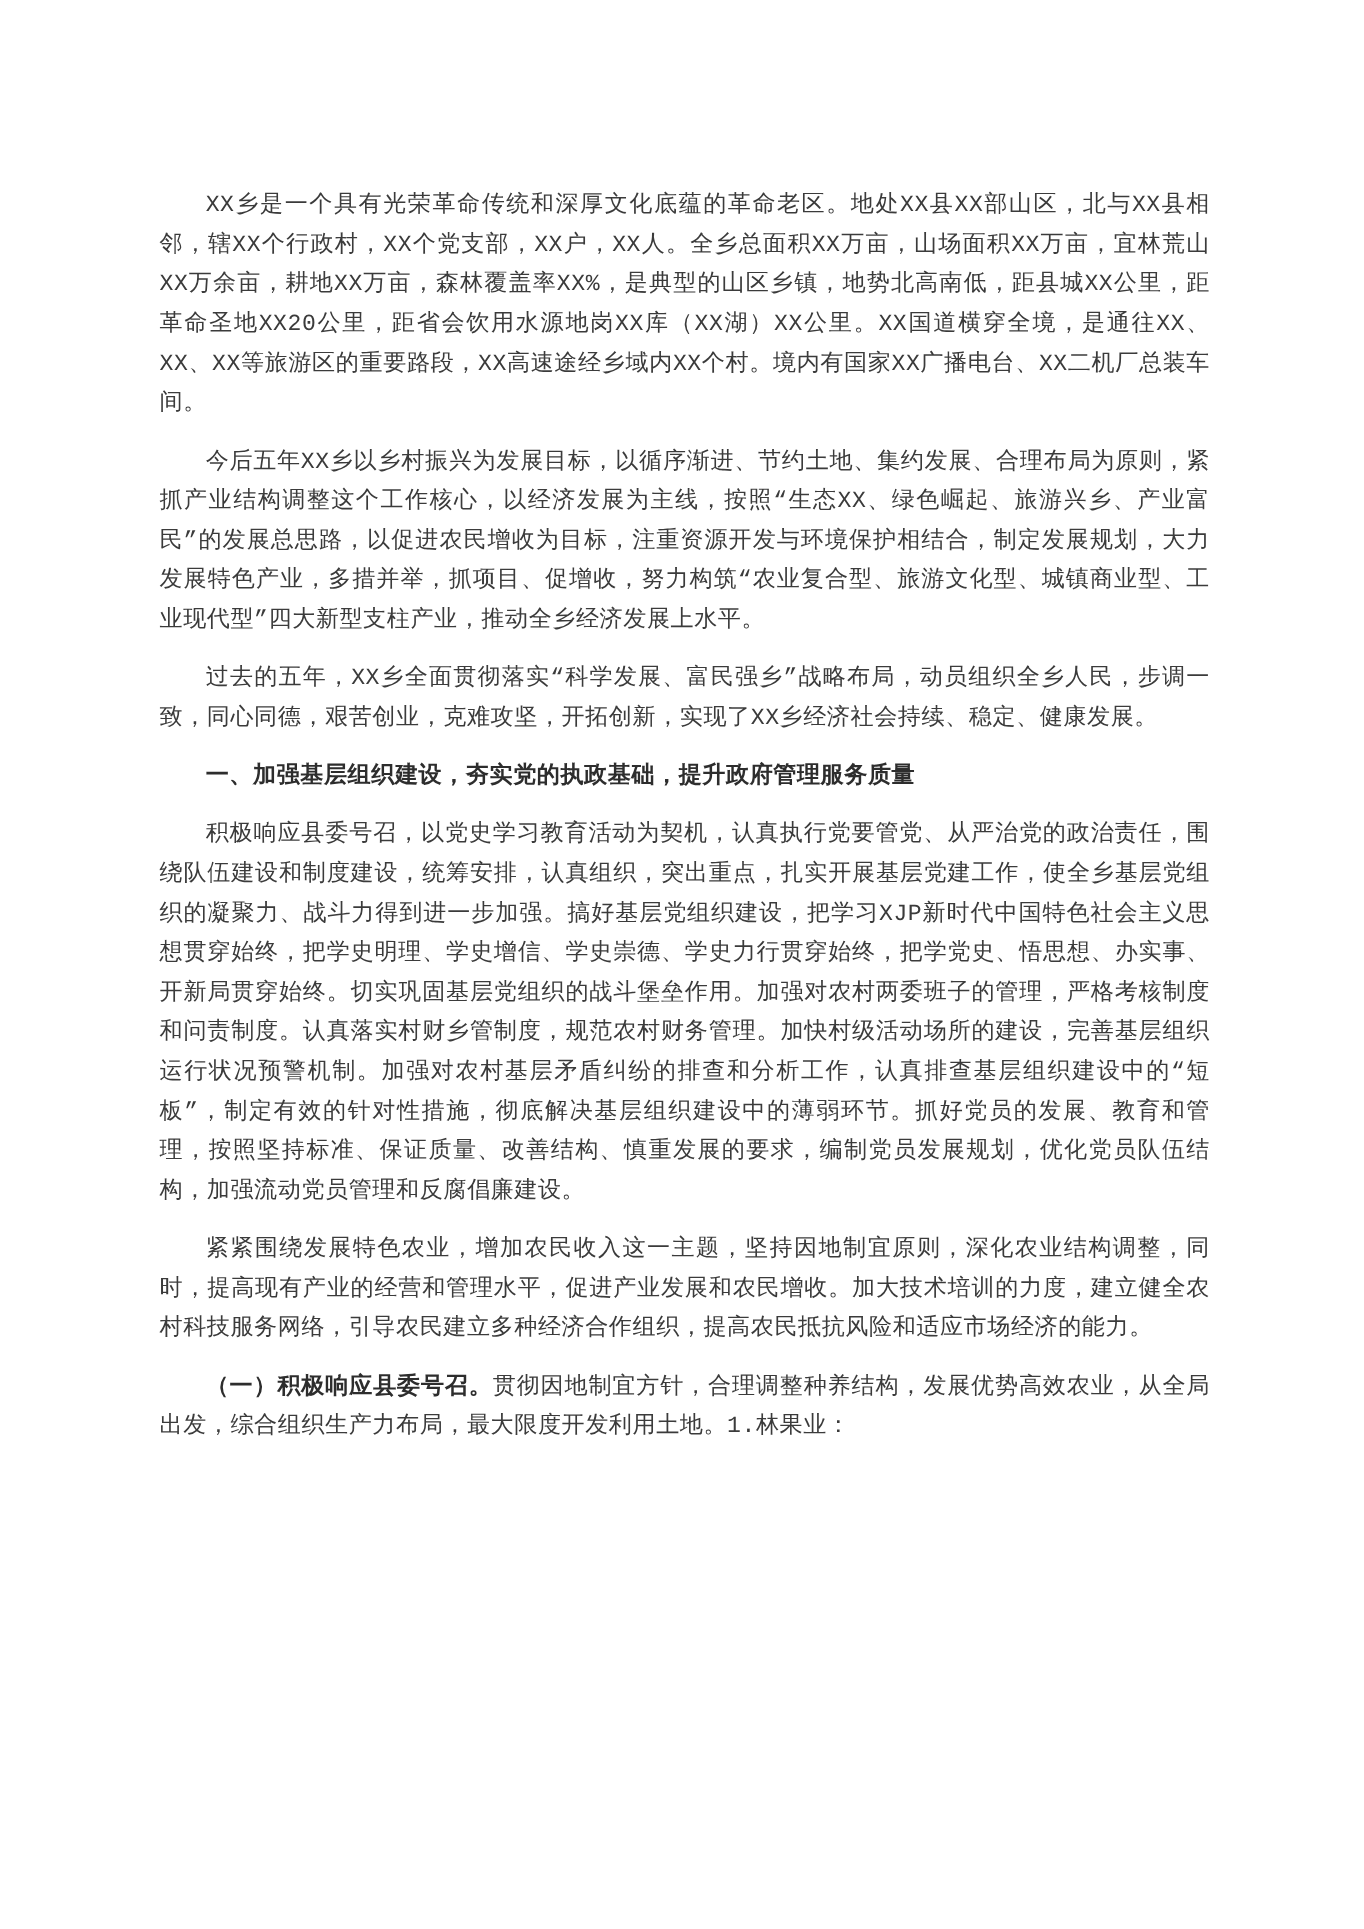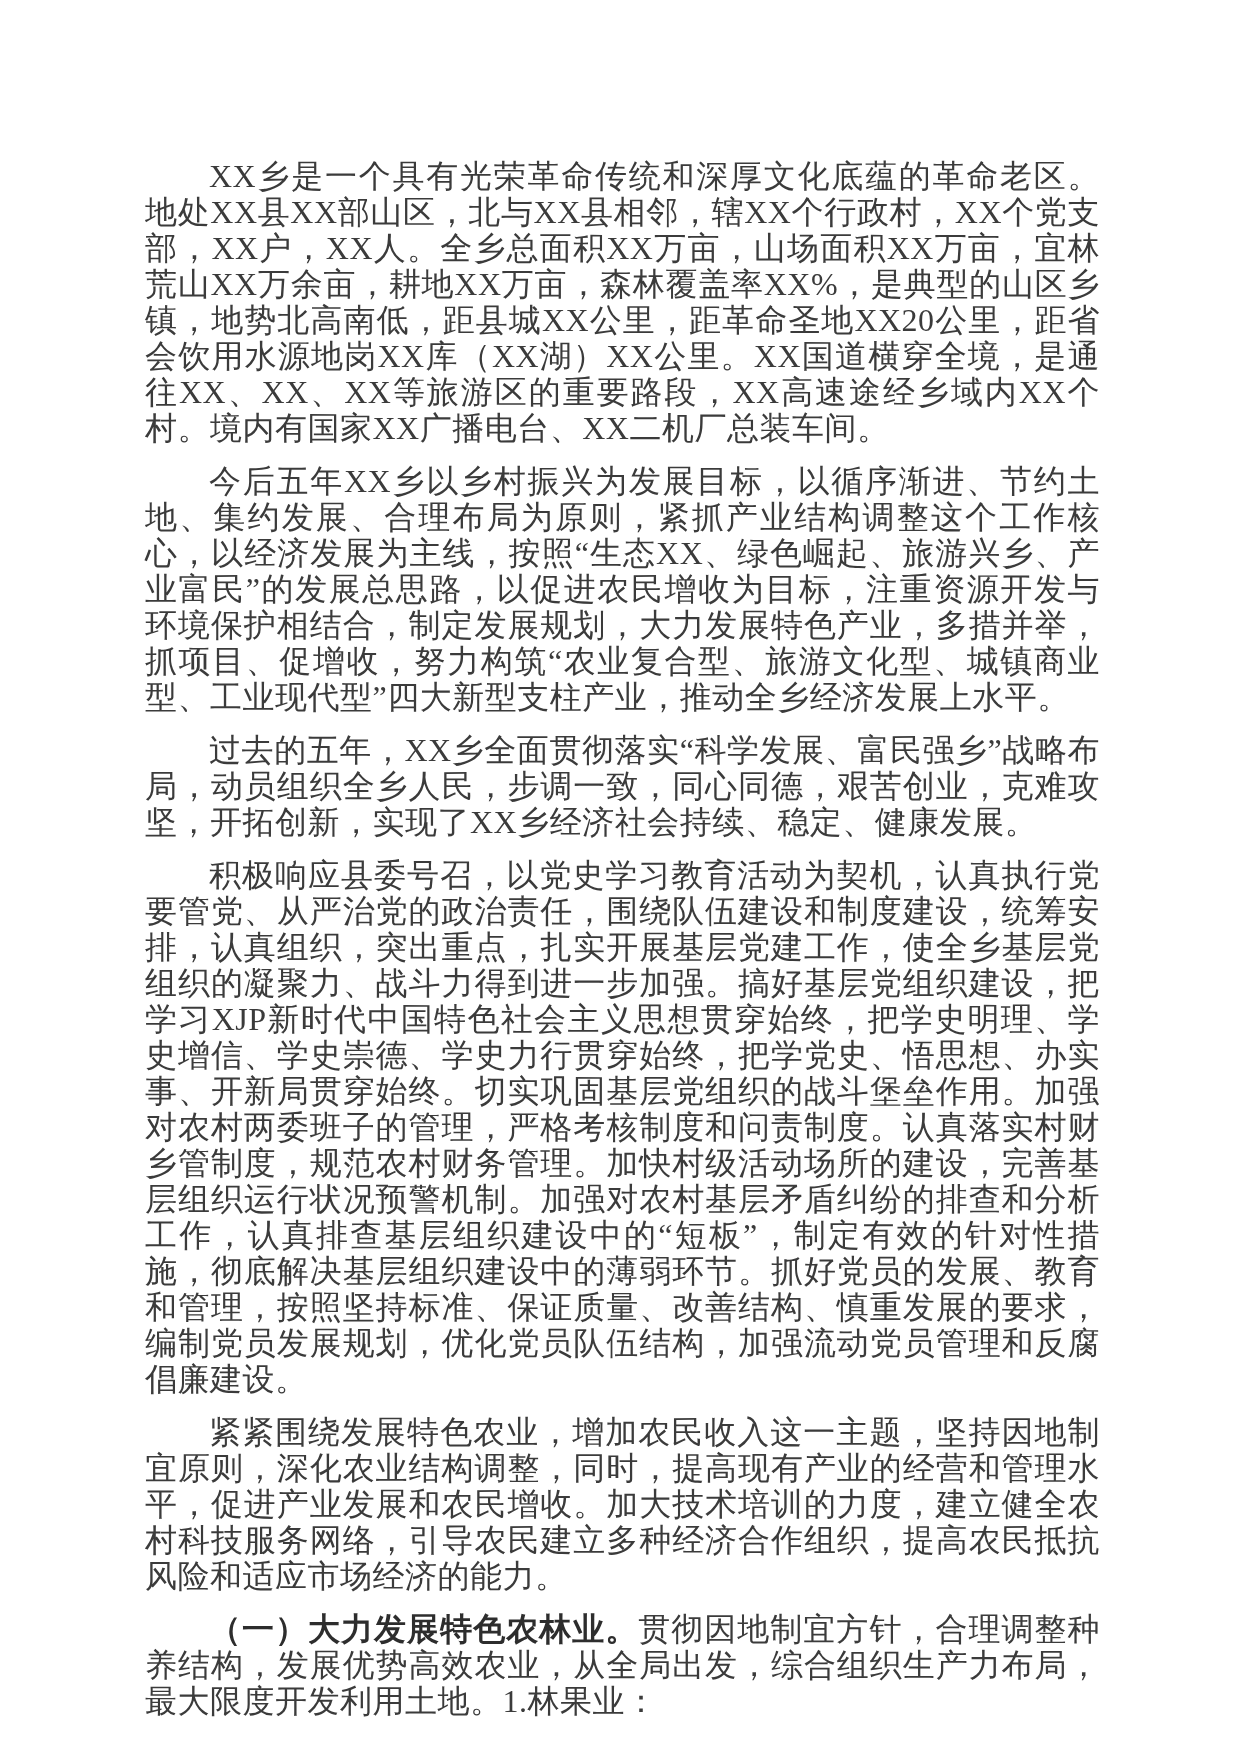--- a/index.html
+++ b/index.html
@@ -14,27 +14,28 @@
     font-family: "Liberation Serif", "DejaVu Serif", serif;
   }
   .page {
     box-sizing: border-box;
     width: 1240px;
     height: 1754px;
     padding: 158px 140px 60px 145px;
     background: #ffffff;
   }
   .doc-body p {
-    margin: 0 0 17px 0;
-    font-size: 32px;
+    margin: 12px 0 17px 0;
+    font-size: 21px;
     line-height: 36px;
     text-align: justify;
     text-indent: 2em;
     color: #3b3b3b;
     letter-spacing: 0.5px;
+    font-family: Liberation Mono, monospace;
   }
   .doc-body p.heading {
     font-weight: 700;
     color: #2d2d2d;
     text-align: left;
   }
   .doc-body p .lead {
     font-weight: 700;
     color: #2d2d2d;
   }
@@ -46,21 +47,22 @@
 <body>
 
 <div class="page">
   <div class="doc-body" id="doc-body">
   <p><span>XX乡是一个具有光荣革命传统和深厚文化底蕴的革命老区。地处XX县XX部山区，北与XX县相邻，辖XX个行政村，XX个党支部，XX户，XX人。全乡总面积XX万亩，山场面积XX万亩，宜林荒山XX万余亩，耕地XX万亩，森林覆盖率XX%，是典型的山区乡镇，地势北高南低，距县城XX公里，距革命圣地XX20公里，距省会饮用水源地岗XX库（XX湖）XX公里。XX国道横穿全境，是通往XX、XX、XX等旅游区的重要路段，XX高速途经乡域内XX个村。境内有国家XX广播电台、XX二机厂总装车间。</span></p>
 
   <p><span>今后五年XX乡以乡村振兴为发展目标，以循序渐进、节约土地、集约发展、合理布局为原则，紧抓产业结构调整这个工作核心，以经济发展为主线，按照“生态XX、绿色崛起、旅游兴乡、产业富民”的发展总思路，以促进农民增收为目标，注重资源开发与环境保护相结合，制定发展规划，大力发展特色产业，多措并举，抓项目、促增收，努力构筑“农业复合型、旅游文化型、城镇商业型、工业现代型”四大新型支柱产业，推动全乡经济发展上水平。</span></p>
 
   <p><span>过去的五年，XX乡全面贯彻落实“科学发展、富民强乡”战略布局，动员组织全乡人民，步调一致，同心同德，艰苦创业，克难攻坚，开拓创新，实现了XX乡经济社会持续、稳定、健康发展。</span></p>
 
+  <p class="heading"><span>一、加强基层组织建设，夯实党的执政基础，提升政府管理服务质量</span></p>
 
   <p><span>积极响应县委号召，以党史学习教育活动为契机，认真执行党要管党、从严治党的政治责任，围绕队伍建设和制度建设，统筹安排，认真组织，突出重点，扎实开展基层党建工作，使全乡基层党组织的凝聚力、战斗力得到进一步加强。搞好基层党组织建设，把学习XJP新时代中国特色社会主义思想贯穿始终，把学史明理、学史增信、学史崇德、学史力行贯穿始终，把学党史、悟思想、办实事、开新局贯穿始终。切实巩固基层党组织的战斗堡垒作用。加强对农村两委班子的管理，严格考核制度和问责制度。认真落实村财乡管制度，规范农村财务管理。加快村级活动场所的建设，完善基层组织运行状况预警机制。加强对农村基层矛盾纠纷的排查和分析工作，认真排查基层组织建设中的“短板”，制定有效的针对性措施，彻底解决基层组织建设中的薄弱环节。抓好党员的发展、教育和管理，按照坚持标准、保证质量、改善结构、慎重发展的要求，编制党员发展规划，优化党员队伍结构，加强流动党员管理和反腐倡廉建设。</span></p>
 
 
   <p><span>紧紧围绕发展特色农业，增加农民收入这一主题，坚持因地制宜原则，深化农业结构调整，同时，提高现有产业的经营和管理水平，促进产业发展和农民增收。加大技术培训的力度，建立健全农村科技服务网络，引导农民建立多种经济合作组织，提高农民抵抗风险和适应市场经济的能力。</span></p>
 
-  <p><strong class="lead">（一）大力发展特色农林业。</strong><span>贯彻因地制宜方针，合理调整种养结构，发展优势高效农业，从全局出发，综合组织生产力布局，最大限度开发利用土地。1.林果业：</span></p>
+  <p><strong class="lead">（一）积极响应县委号召。</strong><span>贯彻因地制宜方针，合理调整种养结构，发展优势高效农业，从全局出发，综合组织生产力布局，最大限度开发利用土地。1.林果业：</span></p>
 </div>
 </div>
 
 </body></html>

